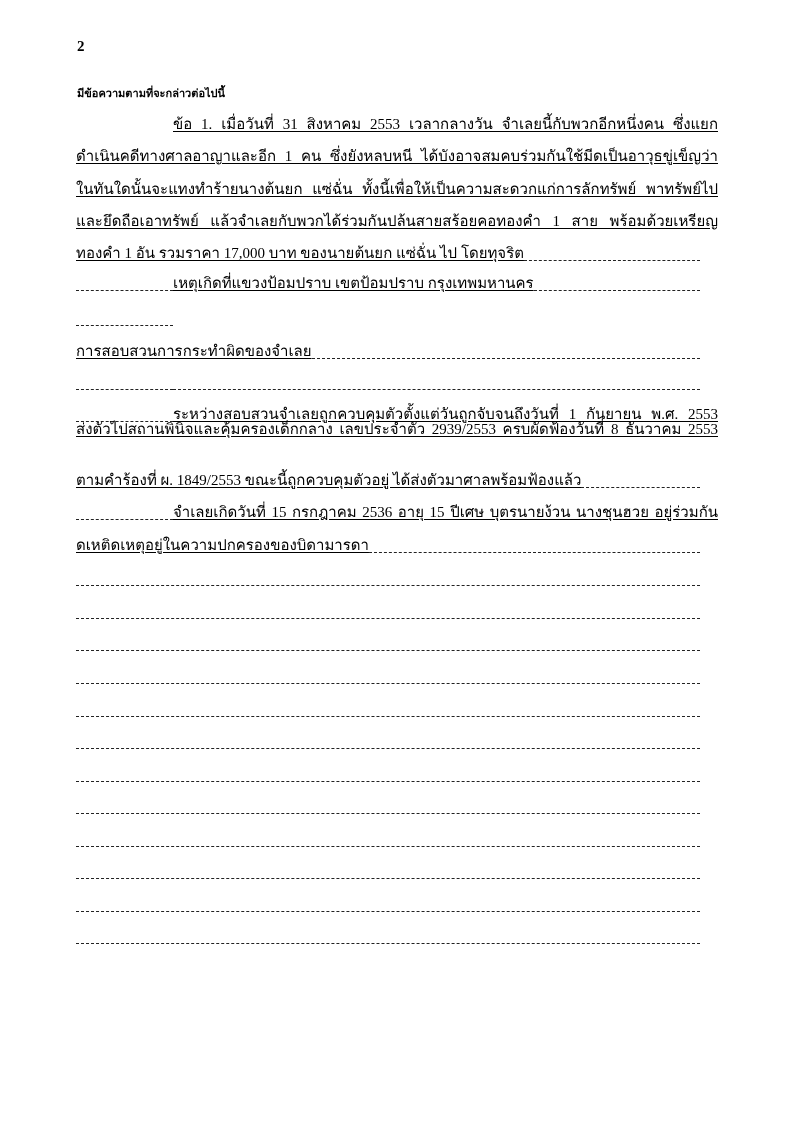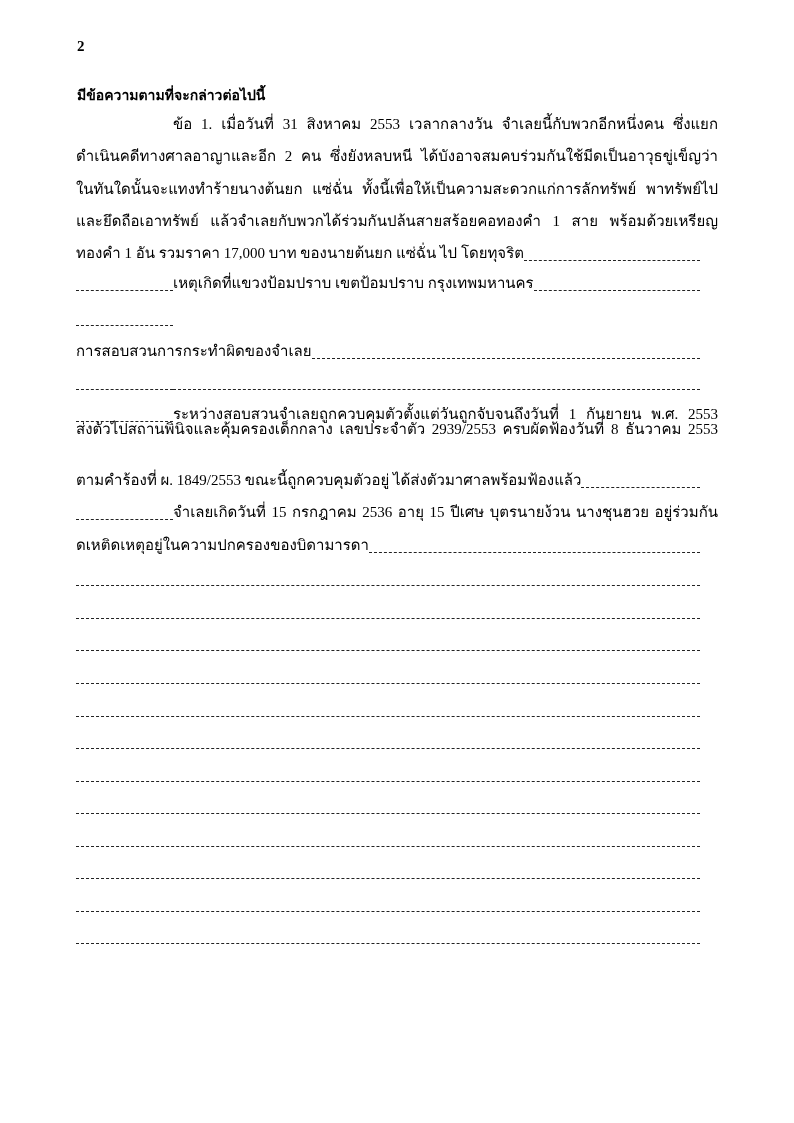--- a/index.html
+++ b/index.html
@@ -7,38 +7,38 @@
       width: 794px; height: 1123px; position: relative; overflow: hidden;
       font-family: "Liberation Serif", "DejaVu Serif", serif;
       color: #000;
     }
     .page-num {
       position: absolute; left: 77px; top: 38px;
       font-size: 15px; font-weight: bold;
     }
     .heading {
       position: absolute; left: 77px; top: 84px;
-      font-size: 14px; font-weight: bold; white-space: nowrap;
+      font-size: 11px; font-weight: bold; white-space: nowrap;
     }
     .line {
       position: absolute; left: 76px; width: 624px; height: 24px;
       font-size: 15px; white-space: nowrap; overflow: hidden;
       display: flex; align-items: flex-end;
     }
     .line.full { width: 642px; }
     .leader {
       flex: 0 0 auto; height: 0; border-bottom: 1px dashed #222;
       margin-bottom: 3px;
     }
     .fill {
       flex: 1 1 auto; height: 0; border-bottom: 1px dashed #222;
       margin-bottom: 3px;
     }
     .txt {
-      flex: 0 1 auto; 
+      flex: 0 1 auto; text-decoration: underline;
       text-underline-offset: 2px; line-height: 22px;
       overflow: hidden; text-overflow: clip;
     }
     .line.full .txt { flex: 1 1 auto; text-align: justify; text-align-last: justify; }
     .blank {
       position: absolute; left: 76px; width: 624px; height: 0;
       border-bottom: 1px dashed #222;
     }
   </style>
 </head>
@@ -46,21 +46,21 @@
 
 <div class="page-num">2</div>
 <div class="heading">มีข้อความตามที่จะกล่าวต่อไปนี้</div>
 
 <div>
   <div class="line full" style="top:111px">
     <span class="leader" style="width:97px;border:none"></span>
     <span class="txt">ข้อ 1.  เมื่อวันที่ 31 สิงหาคม 2553 เวลากลางวัน จำเลยนี้กับพวกอีกหนึ่งคน ซึ่งแยก</span>
   </div>
   <div class="line full" style="top:143px">
-    <span class="txt">ดำเนินคดีทางศาลอาญาและอีก  2 คน ซึ่งยังหลบหนี ได้บังอาจสมคบร่วมกันใช้มีดเป็นอาวุธขู่เข็ญว่า</span>
+    <span class="txt">ดำเนินคดีทางศาลอาญาและอีก  1 คน ซึ่งยังหลบหนี ได้บังอาจสมคบร่วมกันใช้มีดเป็นอาวุธขู่เข็ญว่า</span>
   </div>
   <div class="line full" style="top:176px">
     <span class="txt">ในทันใดนั้นจะแทงทำร้ายนางต้นยก แซ่ฉั่น ทั้งนี้เพื่อให้เป็นความสะดวกแก่การลักทรัพย์ พาทรัพย์ไป</span>
   </div>
   <div class="line full" style="top:208px">
     <span class="txt">และยึดถือเอาทรัพย์ แล้วจำเลยกับพวกได้ร่วมกันปล้นสายสร้อยคอทองคำ 1 สาย พร้อมด้วยเหรียญ</span>
   </div>
   <div class="line" style="top:240px">
     <span class="txt">ทองคำ 1 อัน รวมราคา 17,000 บาท ของนายต้นยก แซ่ฉั่น ไป โดยทุจริต</span>
     <span class="fill"></span>

